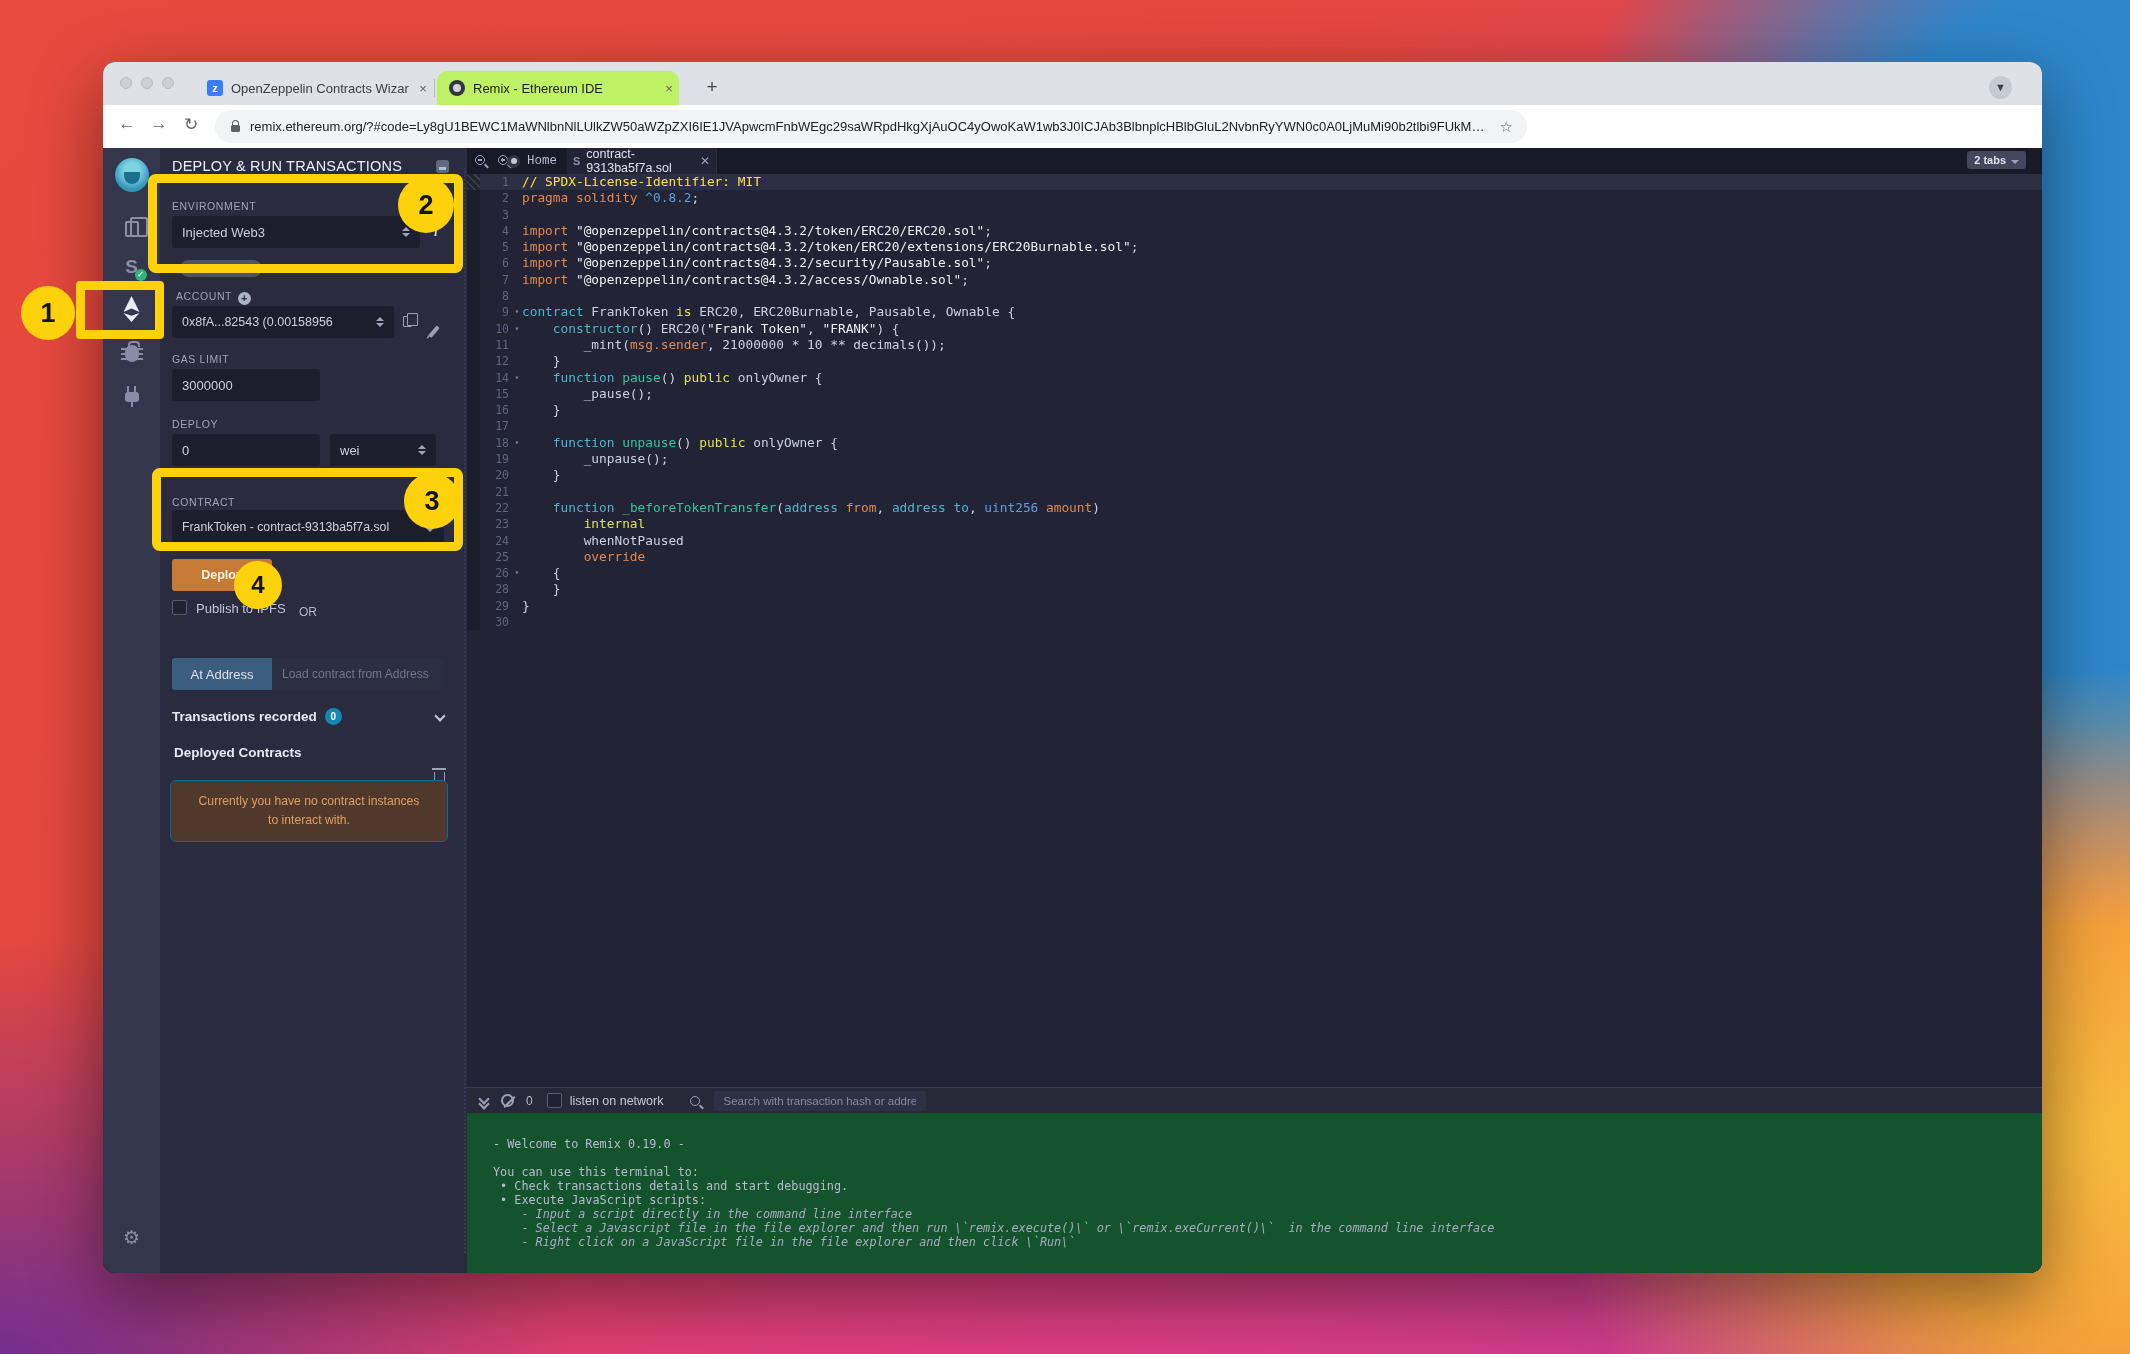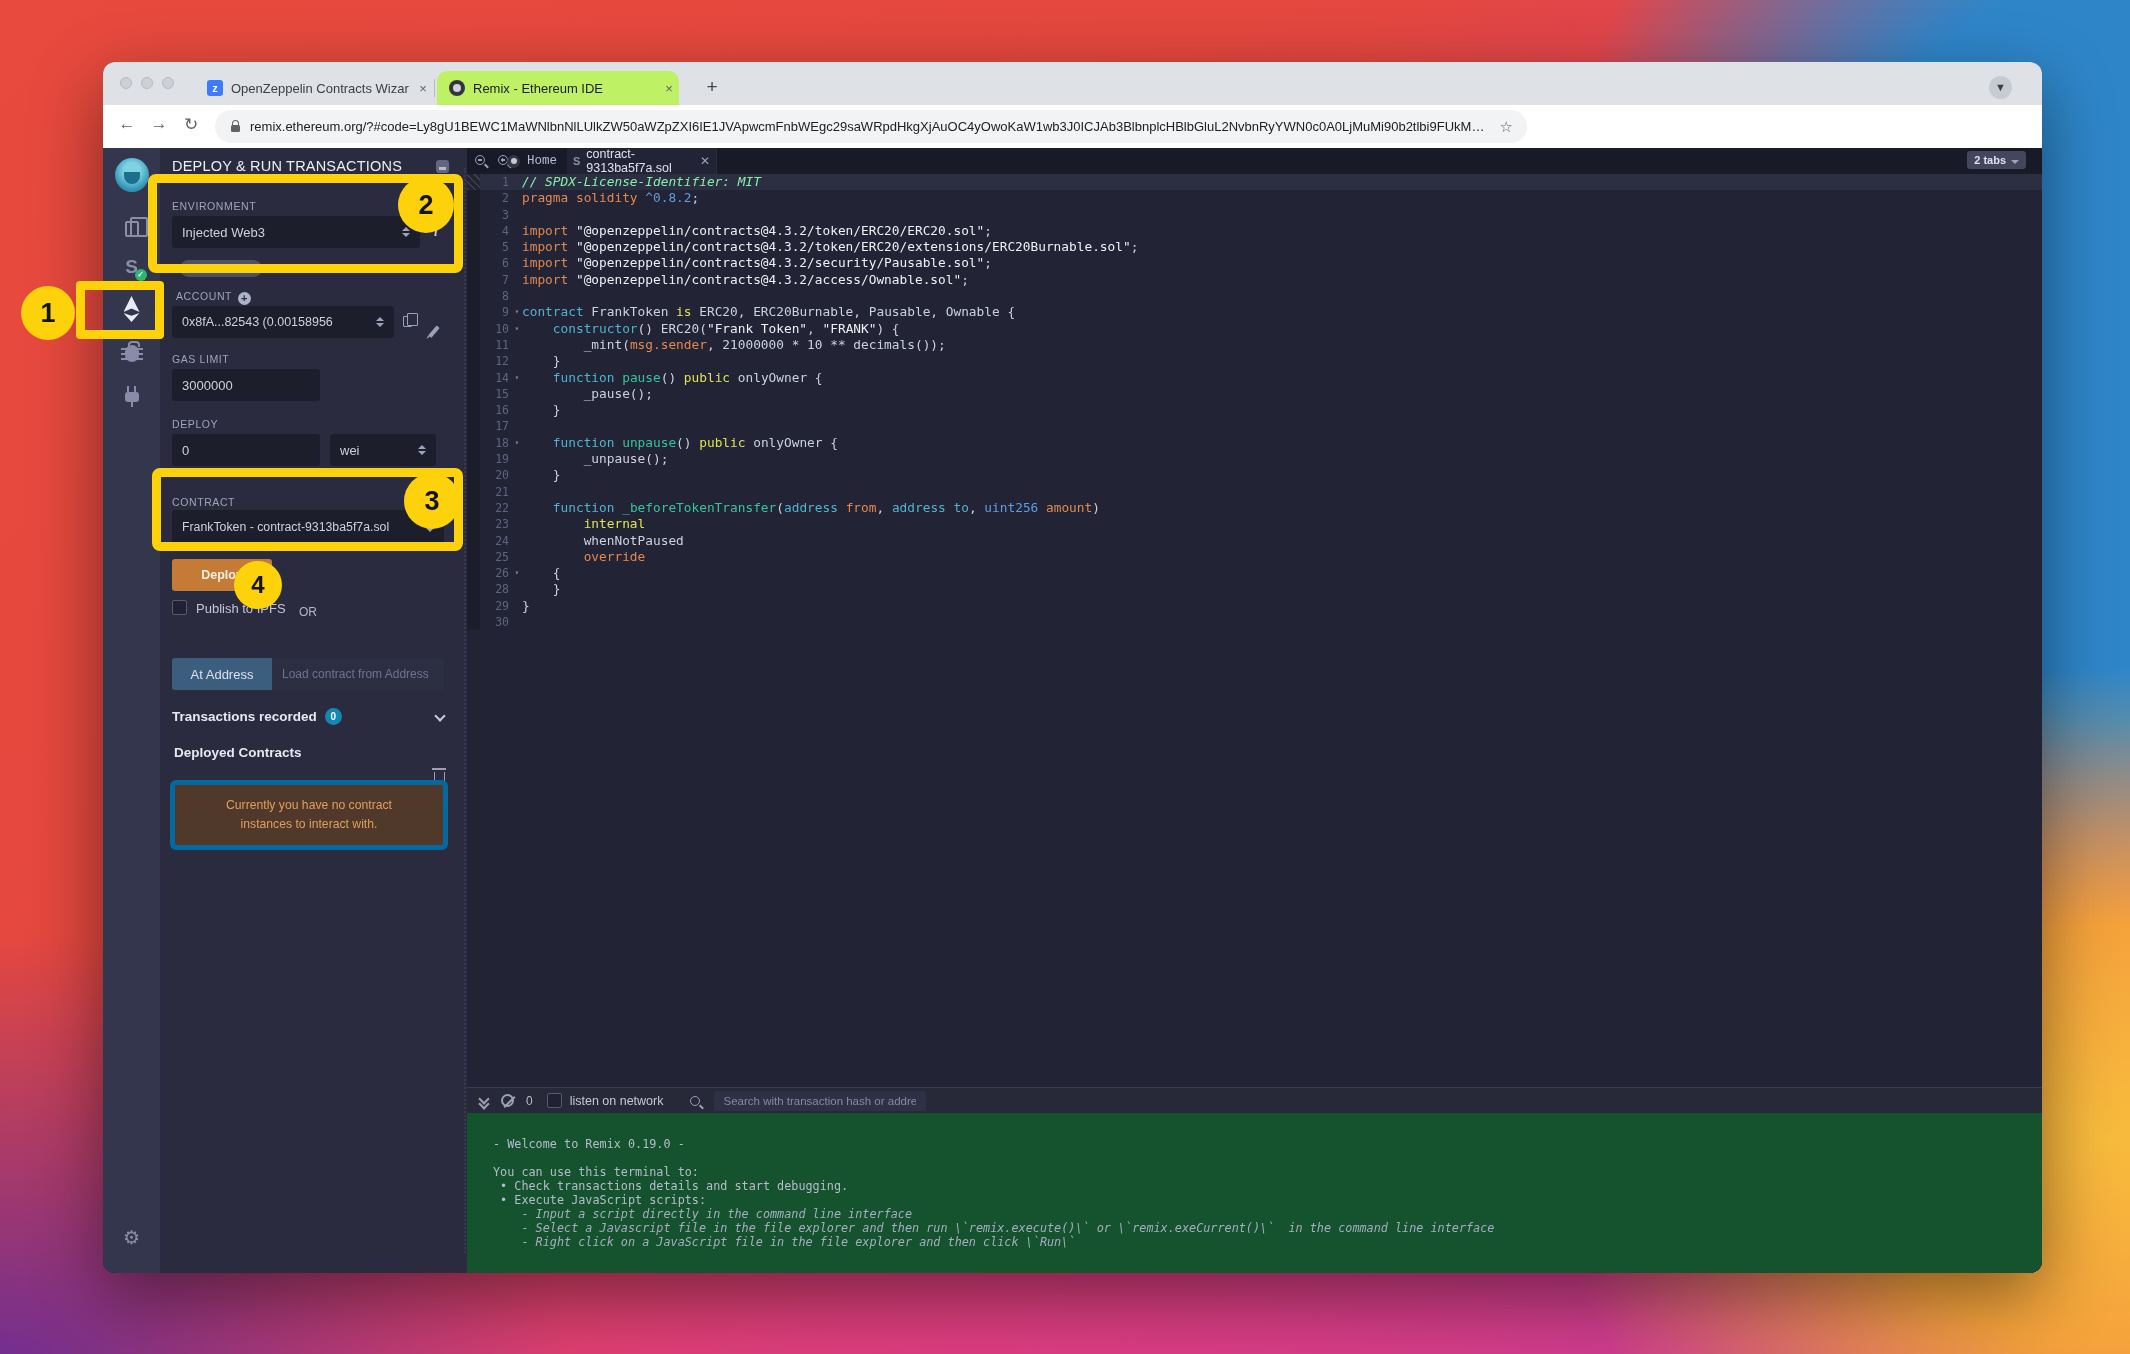--- a/index.html
+++ b/index.html
@@ -104,21 +104,21 @@
   .chk-label { font-size:13px; color:#c3c6d6; }
   .or-lbl { font-size:12px; color:#b3b6c8; text-align:center; }
   .btn-ataddr { background:#3c5e7e; border-radius:3px 0 0 3px; color:#dde0ea; font-size:13px; display:flex; align-items:center; justify-content:center; }
   .inp-ataddr { background:#2c2e41; border:none; border-radius:0 3px 3px 0; color:#c6cad9; font-size:12px; padding:0 10px; font-family:"Liberation Sans",sans-serif; }
   .inp-ataddr::placeholder { color:#6f7490; }
   .sec-title { font-size:13.5px; font-weight:bold; color:#e6e8f1; }
   .count-badge { display:inline-block; min-width:17px; height:17px; border-radius:9px; background:#1587b3; color:#fff; font-size:10px; font-weight:bold; line-height:17px; text-align:center; vertical-align:1px; margin-left:8px; }
   .chev { width:8px; height:8px; border-right:2px solid #c7cad8; border-bottom:2px solid #c7cad8; transform:rotate(45deg); }
   .trash-ic { width:11px; height:12px; border:1.5px solid #9ca0b5; border-top:none; border-radius:0 0 2px 2px; position:relative; margin-top:3px; }
   .trash-ic::before { content:''; position:absolute; left:-3px; top:-4px; width:14px; height:2px; background:#9ca0b5; }
-  .warnbox { background:#50392a; border:5px solid #0369a1; border-radius:6px; color:#e09d62; font-size:12.2px; line-height:1.55; text-align:center; padding:11px 24px; }
+  .warnbox { background:#50392a; border:1px solid #0369a1; border-radius:6px; color:#e09d62; font-size:12.2px; line-height:1.55; text-align:center; padding:11px 24px; }
   
   .main { position:absolute; left:364px; top:0; width:1575px; height:1125px; background:#222334; }
   .etabbar { position:absolute; left:0; top:0; width:100%; height:26px; background:#191a27; }
   .mag { position:absolute; top:7px; width:10px; height:10px; border:1.7px solid #9aa0b8; border-radius:50%; }
   .mag::after { content:''; position:absolute; left:8px; top:9px; width:5px; height:1.7px; background:#9aa0b8; transform:rotate(45deg); }
   .mag .s { position:absolute; left:1.5px; top:3px; width:4px; height:1.5px; background:#9aa0b8; }
   .mag .v { position:absolute; left:2.8px; top:1.8px; width:1.5px; height:4px; background:#9aa0b8; }
   .etab { position:absolute; top:0; height:26px; display:flex; align-items:center; font-size:12.5px; color:#b9bcd0; }
   .etab.home { left:30px; padding:0 10px;font-family:Liberation Mono, monospace; }
   .etab.file { left:100px; width:150px; background:#222334; color:#dfe2ee; border-right:1px solid #2b2c3c; padding:0 6px; }
@@ -129,21 +129,21 @@
   .tabsbadge { position:absolute; right:16px; top:3px; background:#44465e; border-radius:3px; color:#dfe1ee; font-size:11px; font-weight:bold; padding:3px 7px; }
   .tabsbadge i { display:inline-block; width:0; height:0; border-left:4px solid transparent; border-right:4px solid transparent; border-top:4px solid #9fa3ba; margin-left:5px; }
   .code { position:absolute; left:0; top:26px; width:100%; height:913px; font-family:"DejaVu Sans Mono",monospace; }
   .code-row { display:flex; height:16.3px; line-height:16.3px; }
   .code-row.hl { background:rgba(140,150,195,.10); }
   .g-strip { width:13px; flex:0 0 auto; background:#1c1d2a; }
   .code-row.hl .g-strip { background:repeating-linear-gradient(45deg,#3a3c52 0 2px,#23242f 2px 5px); }
   .g-num { width:32px; flex:0 0 auto; text-align:right; color:#5f6580; font-size:11.5px; padding-right:3px; }
   .g-fold { width:10px; flex:0 0 auto; font-size:8px; color:#7d8298; text-align:center; }
   .c-text { white-space:pre; font-size:12.8px; color:#ccd1e0; }
-  .com { color:#86efac; font-style:italic; }
+  .com { color:#fde047; }
   .kwo { color:#e1894f; }
   .kwc { color:#4fb4ce; }
   .kwg { color:#35c59e; }
   .kwy { color:#dde354; }
   .kwb { color:#5d9fe0; }
   .str { color:#eef0f4; }
   .txt { color:#ccd1e0; }
   
   .t-toolbar { position:absolute; left:0; top:939px; width:100%; height:26px; background:#272838; border-top:1px solid #3a3c52; display:flex; align-items:center; }
   .dblchev { position:relative; width:10px; height:12px; margin-left:12px; }

